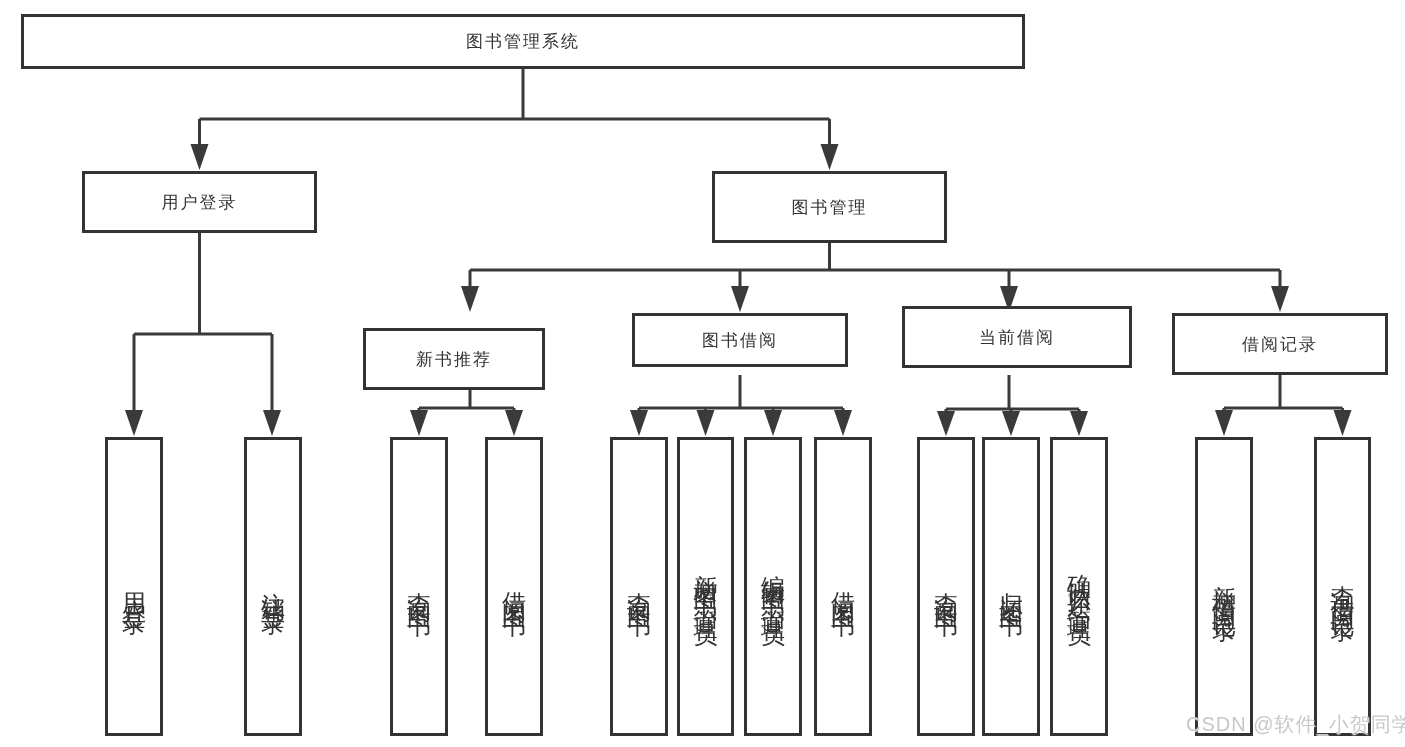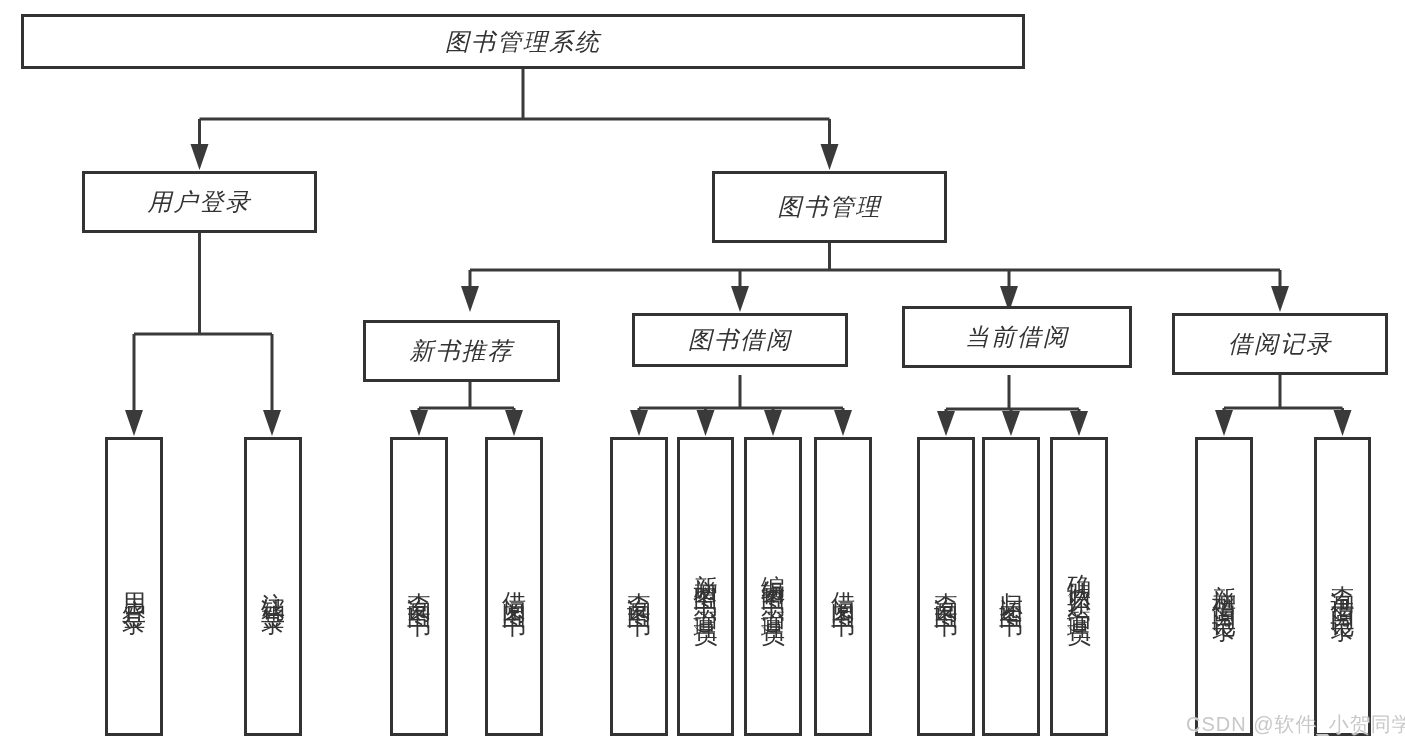--- a/index.html
+++ b/index.html
@@ -41,24 +41,23 @@
     box-sizing:border-box;
     border:3px solid var(--box-border);
     background:var(--background);
     display:flex;
     align-items:center;
     justify-content:center;
     color:var(--text);
     z-index:2;
   }
   .node.h span{
-    font-size:24px;
+    font-size:17px;
     letter-spacing:2px;
     white-space:nowrap;
-    font-style:italic;
   }
   .node.v span{
     writing-mode:vertical-rl;
     text-orientation:mixed;
     font-size:24px;
     letter-spacing:7px;
     line-height:1;
     white-space:nowrap;
   }
   .watermark{
@@ -132,21 +131,21 @@
     <span>图书管理系统</span>
   </div>
 
   <div class="node h" style="left:82px;top:171px;width:235px;height:62px">
     <span>用户登录</span>
   </div>
   <div class="node h" style="left:712px;top:171px;width:235px;height:72px">
     <span>图书管理</span>
   </div>
 
-  <div class="node h" style="left:363px;top:320px;width:197px;height:62px">
+  <div class="node h" style="left:363px;top:328px;width:182px;height:62px">
     <span>新书推荐</span>
   </div>
   <div class="node h" style="left:632px;top:313px;width:216px;height:54px">
     <span>图书借阅</span>
   </div>
   <div class="node h" style="left:902px;top:306px;width:230px;height:62px">
     <span>当前借阅</span>
   </div>
   <div class="node h" style="left:1172px;top:313px;width:216px;height:62px">
     <span>借阅记录</span>

